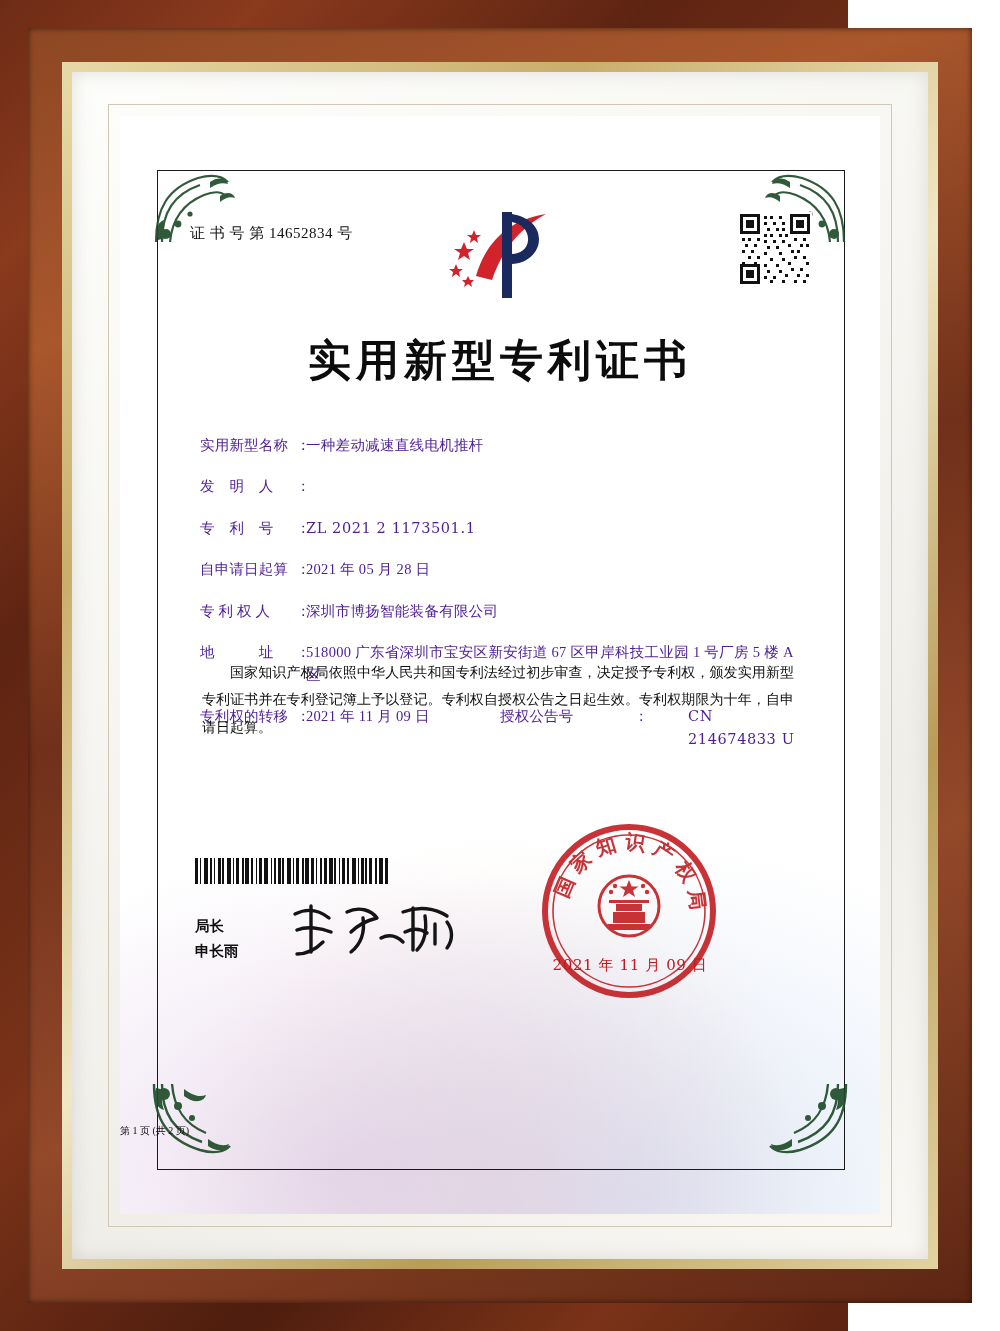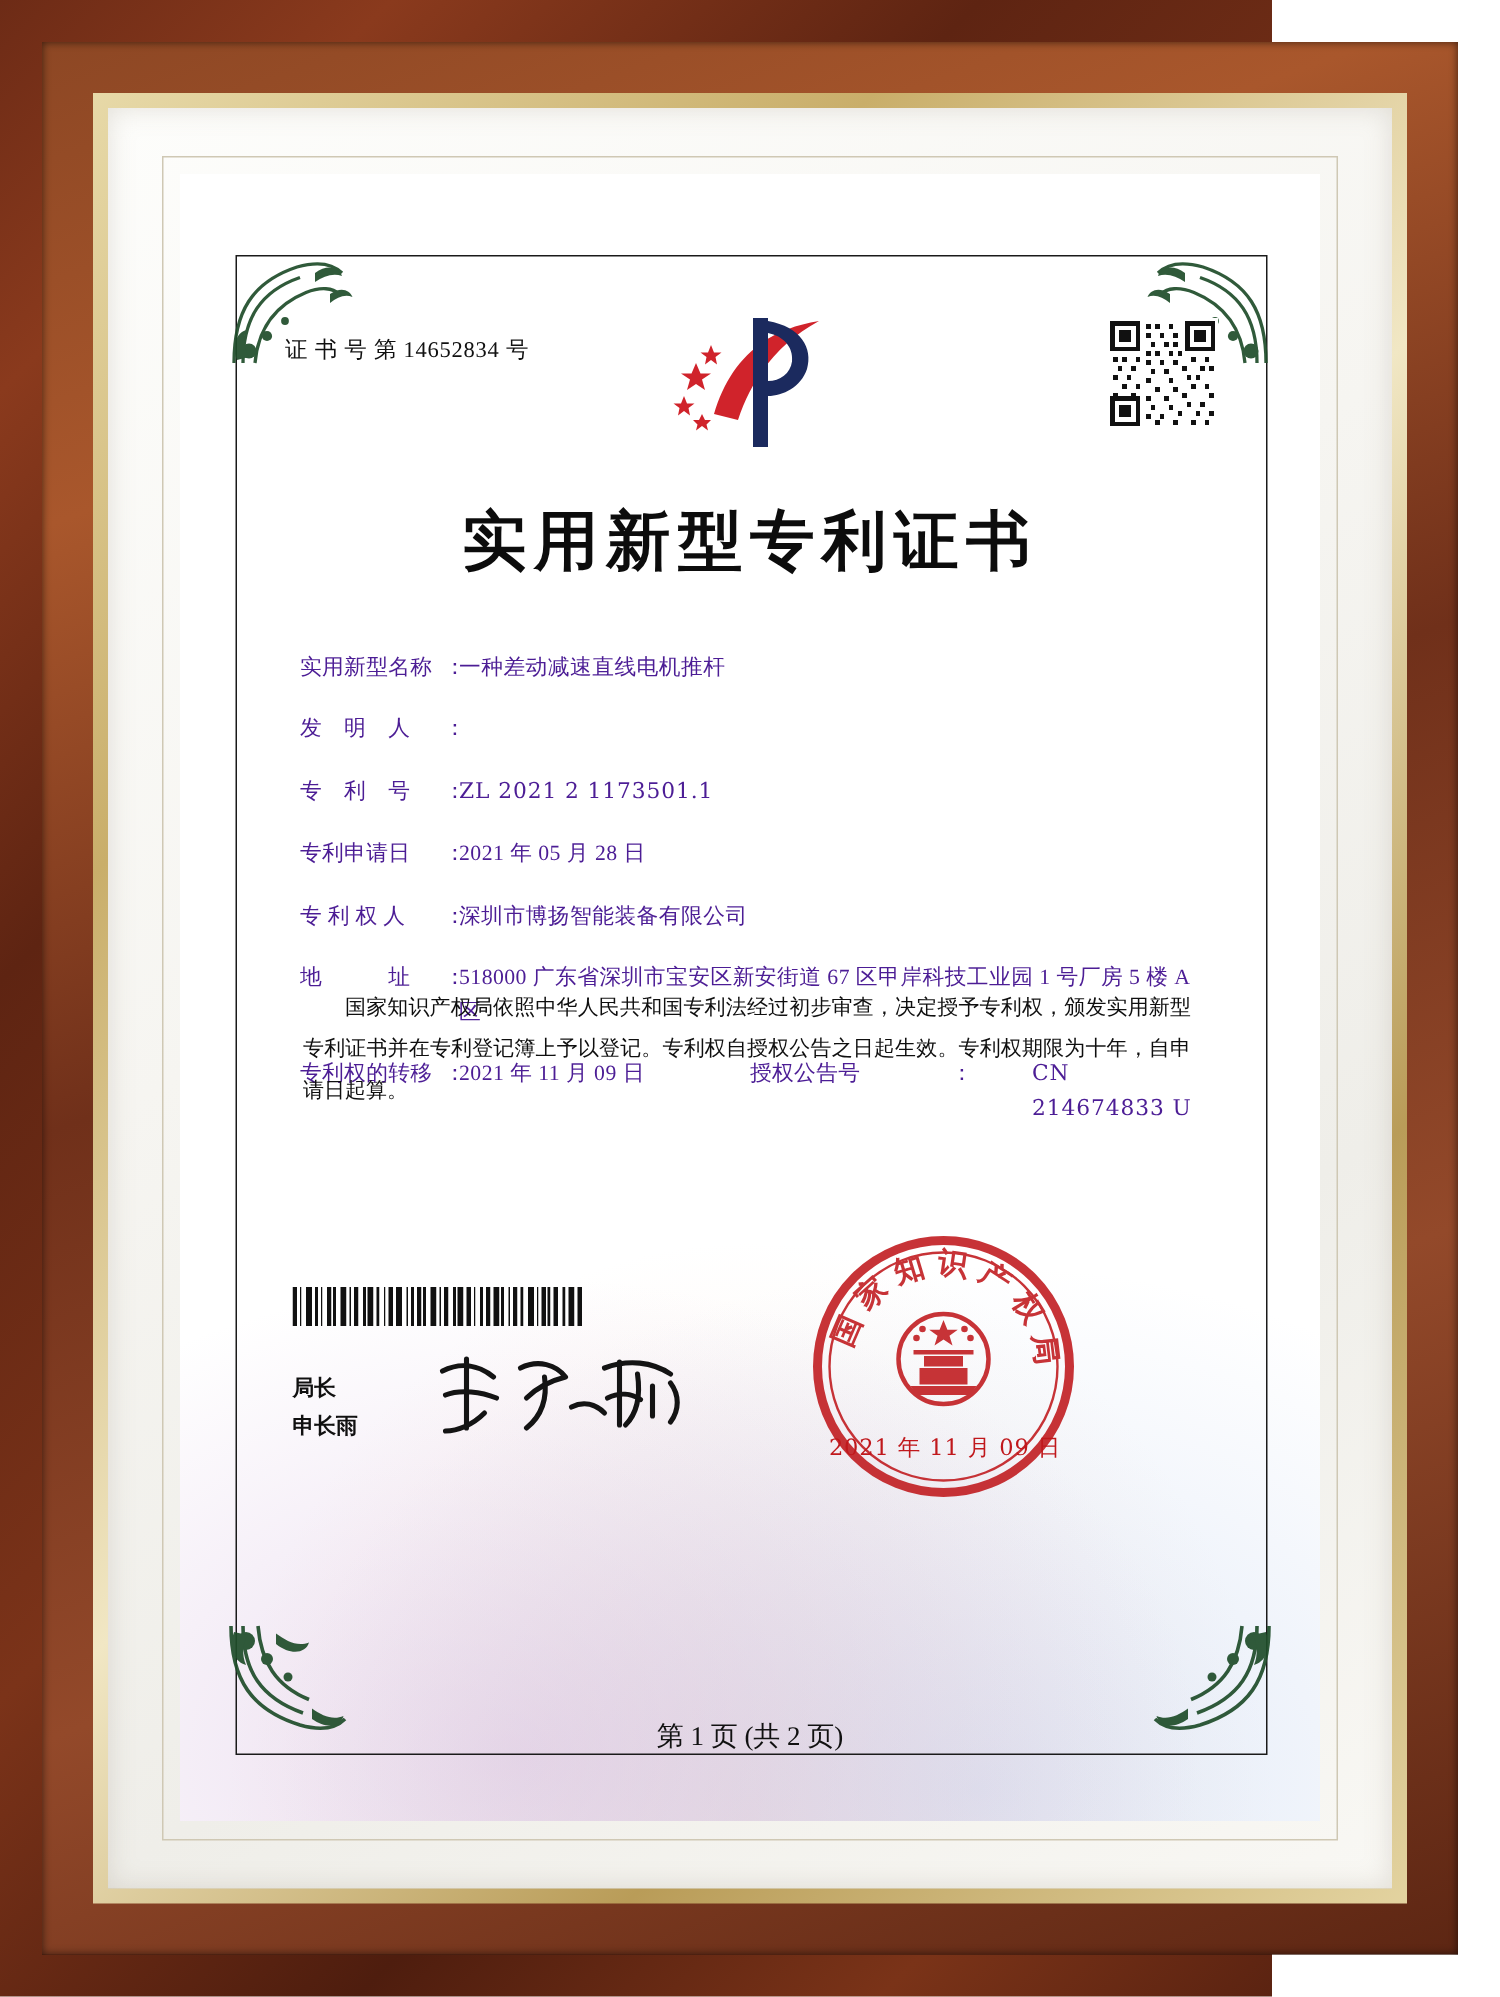--- a/index.html
+++ b/index.html
@@ -227,24 +227,23 @@
     text-align: center;
     font-size: 15px;
     color: #c0181c;
     letter-spacing: 0.6px;
     font-family: "DejaVu Serif", "Liberation Serif", serif;
   }
 
   
   .page-footer {
     position: absolute;
-    left: 0; top: 1029px;
+    left: 0; top: 1008px;
     width: 760px;
-    text-align: center;
-    font-size: 18px;
+    font-size: 10px;
     color: #111;
   }
 </style>
 </head>
 <body>
 
 <div class="frame-outer">
   <div class="frame-bevel1"></div>
   <div class="frame-gold"></div>
   <div class="mat"></div>
@@ -435,21 +434,21 @@
         <span class="field-colon">：</span>
       </div>
 
       <div class="field-row">
         <span class="field-label">专　利　号</span>
         <span class="field-colon">：</span>
         <span class="field-value mono-ish">ZL 2021 2 1173501.1</span>
       </div>
 
       <div class="field-row">
-        <span class="field-label">专利申请日</span>
+        <span class="field-label">自申请日起算</span>
         <span class="field-colon">：</span>
         <span class="field-value">2021 年 05 月 28 日</span>
       </div>
 
       <div class="field-row">
         <span class="field-label">专 利 权 人</span>
         <span class="field-colon">：</span>
         <span class="field-value">深圳市博扬智能装备有限公司</span>
       </div>
 

